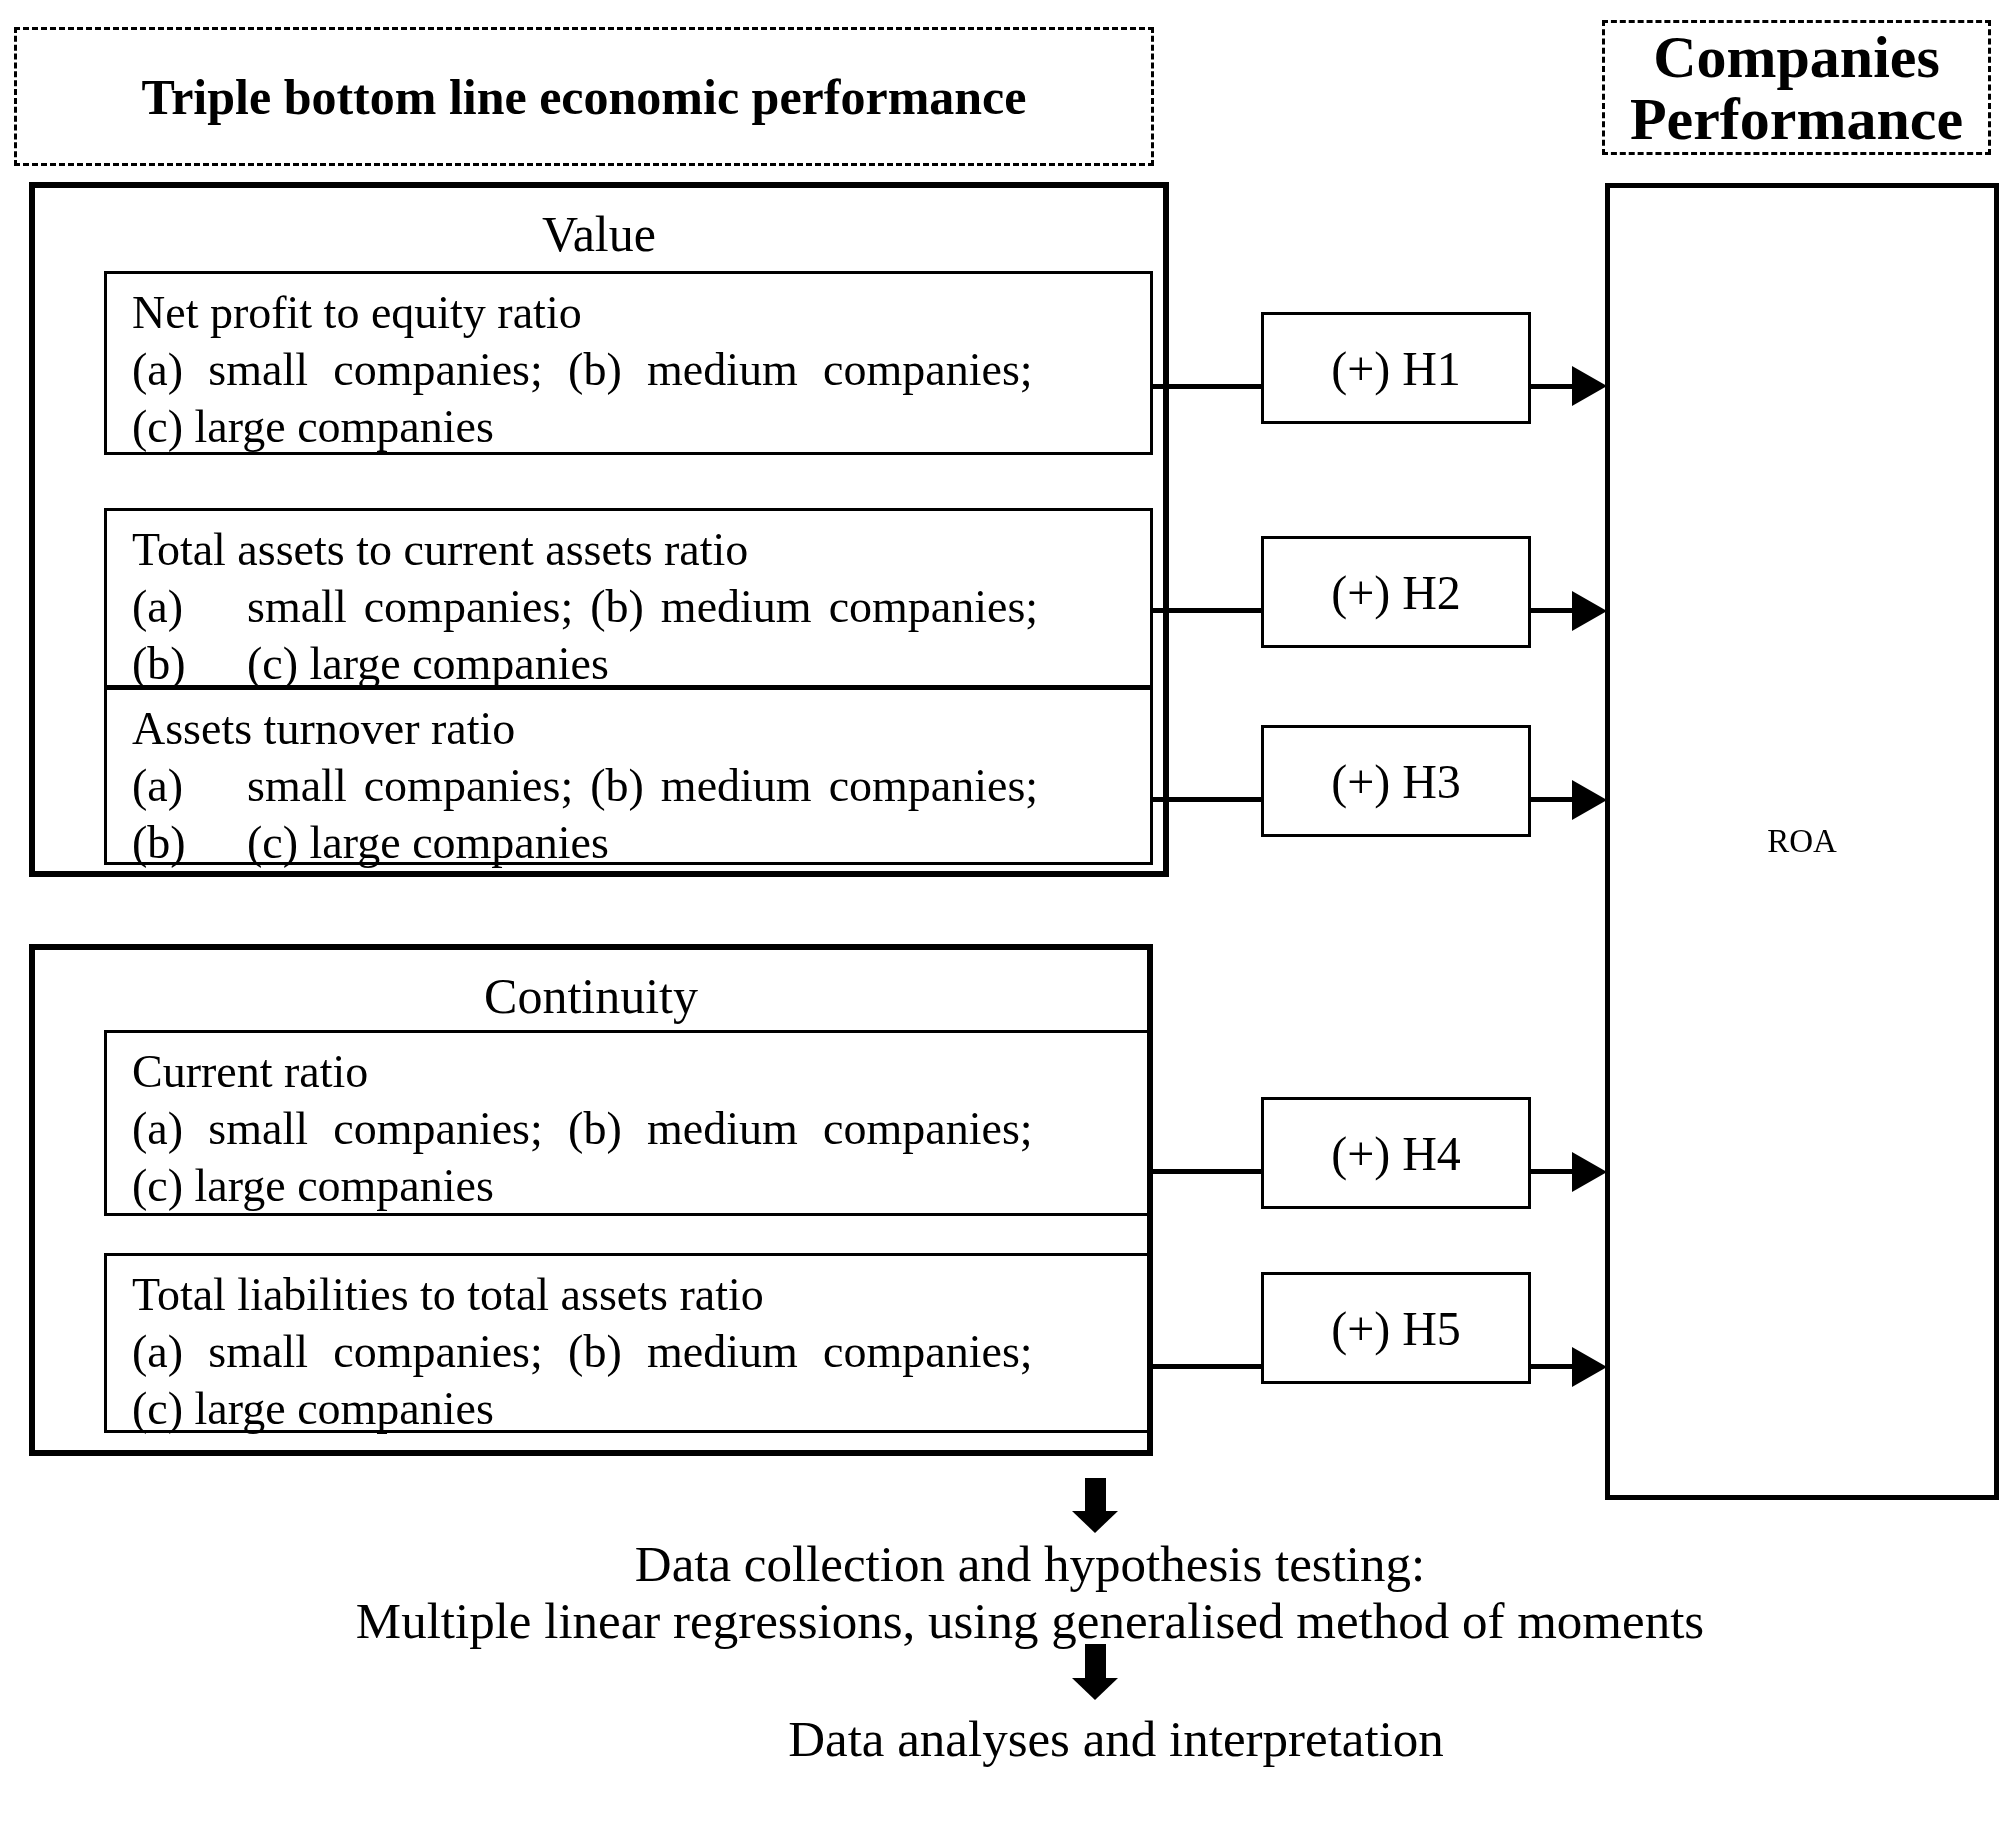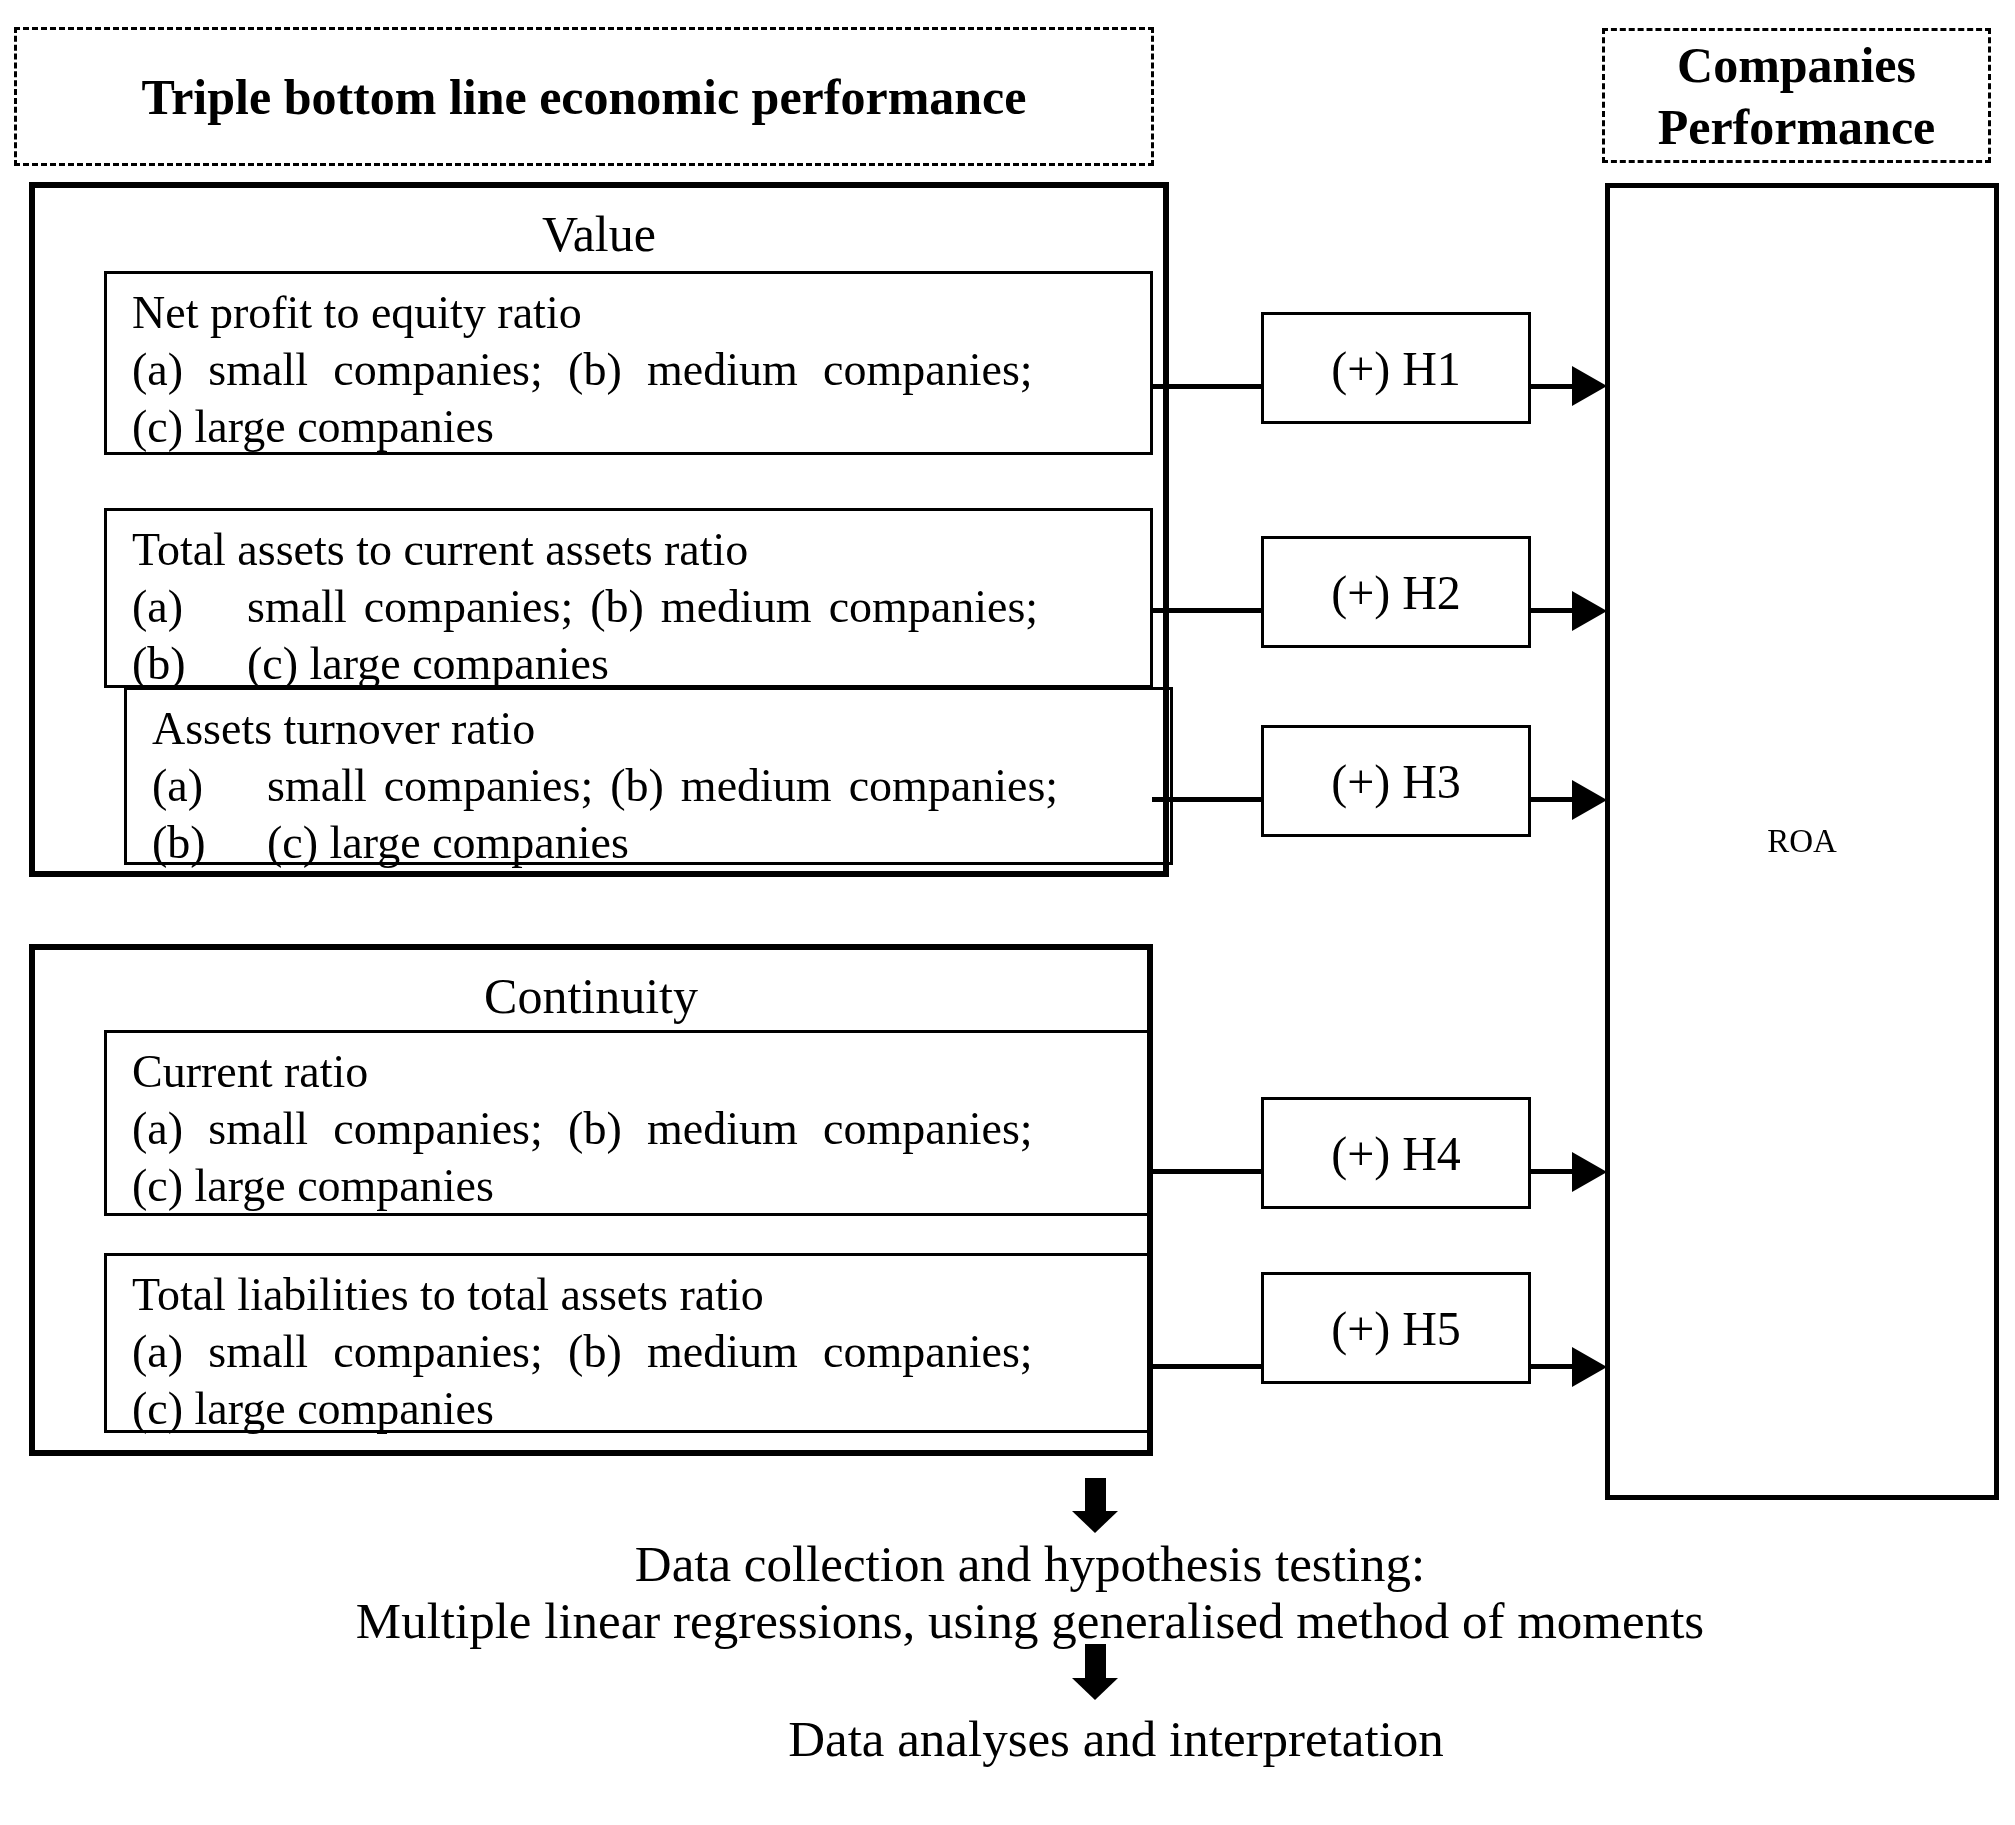--- a/index.html
+++ b/index.html
@@ -9,34 +9,34 @@
     background:var(--paper); color:var(--ink);
     font-family:"Liberation Serif","DejaVu Serif",serif;
     overflow:hidden;
   }
   .abs { position:absolute; box-sizing:border-box; }
 
   
   .dashed-box { border:3.7px dashed var(--ink); display:flex; flex-direction:column;
                 align-items:center; justify-content:center; text-align:center; }
   .dashed-left  { left:14px; top:27px; width:1140px; height:139px; font-size:50px; font-weight:bold; }
-  .dashed-right { left:1602px; top:28px; width:389px; height:135px; font-size:50px; font-weight:bold; line-height:62px; }
+  .dashed-right { left:1602px; top:20px; width:389px; height:135px; font-size:60px; font-weight:bold; line-height:62px; }
 
   
   .group-box { border:6.2px solid var(--ink); }
   .group-value      { left:29px; top:182px;  width:1140px; height:695px; }
   .group-continuity { left:29px; top:944px; width:1124px; height:512px; }
   .group-title { position:absolute; left:0; right:0; top:17.4px; text-align:center; font-size:50px; }
 
   
   .sub-box { left:104px; width:1049px; border:3.7px solid var(--ink);
              padding:10px 17.4px 0 25px; font-size:46px; line-height:57px; white-space:nowrap; }
   .sub-1 { top:271px;  height:184px; }
   .sub-2 { top:508px;  height:180px; }
-  .sub-3 { top:687px; height:178px;margin-left:20px; }
+  .sub-3 { top:687px; height:178px; }
   .sub-4 { top:1030px; height:186px; }
   .sub-5 { top:1253px; height:180px; }
   .ln { white-space:nowrap; }
   .spread { word-spacing:0.30em; }
   .sp2 { word-spacing:0.12em; }
   .mk { display:inline-block; width:2.5em; }
 
   
   .roa-box { left:1605px; top:183px; width:394px; height:1317px; border:5.6px solid var(--ink);
              display:flex; align-items:center; justify-content:center; font-size:33px; }

